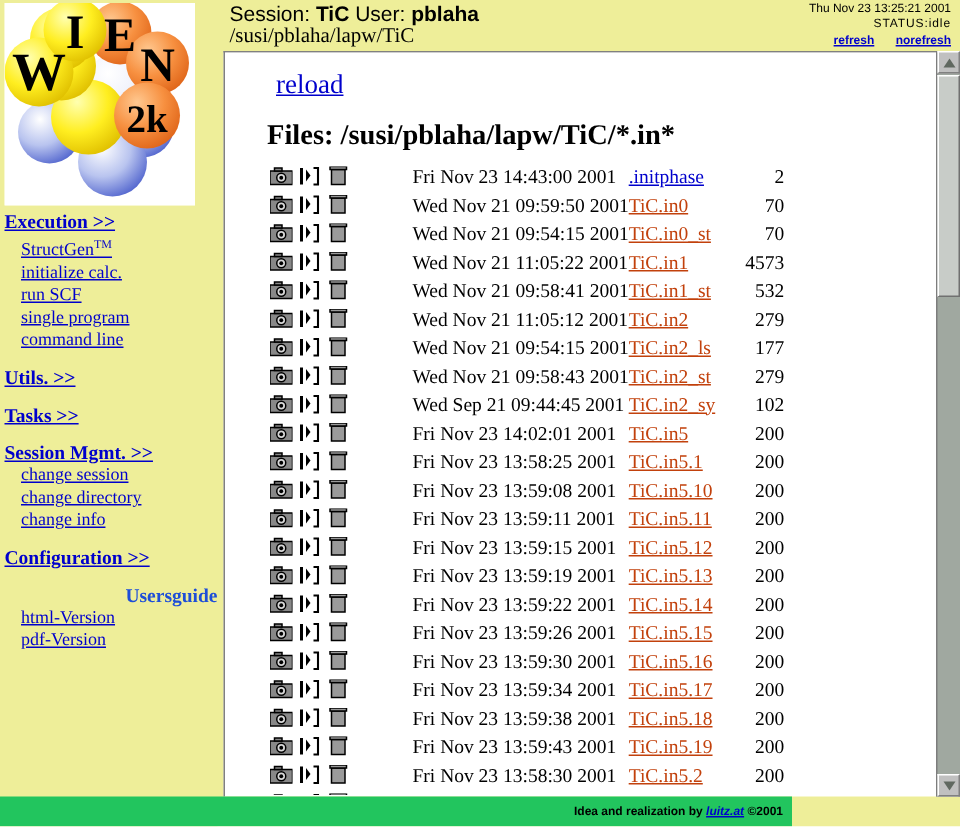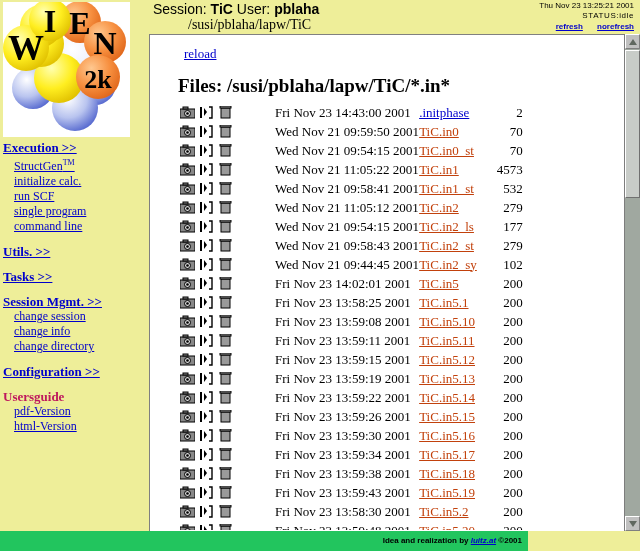--- a/index.html
+++ b/index.html
@@ -44,22 +44,23 @@
     font-family: "Liberation Serif", serif;
     font-size: 13px;
     font-weight: bold;
     color: #0000cc;
     text-decoration: underline;
     padding-left: 3px;
     line-height: 15px;
     white-space: nowrap;
   }
   .menu-head.plain {
-    color: #be185d;
+    color: #1d4ed8;
     text-decoration: none;
+    text-align: right;
   }
   .menu-item {
     display: block;
     font-family: "Liberation Serif", serif;
     font-size: 12px;
     color: #0000cc;
     text-decoration: underline;
     padding-left: 14px;
     line-height: 15px;
     white-space: nowrap;
@@ -82,21 +83,20 @@
     white-space: nowrap;
   }
   #session-line .b { font-weight: bold; }
   #path-line {
     position: absolute;
     left: 8px; top: 17px;
     font-family: "Liberation Serif", serif;
     font-size: 14px;
     color: #000000;
     white-space: nowrap;
-    margin-left: 35px;
   }
   #status-block {
     position: absolute;
     right: 6px; top: 1px;
     text-align: right;
     font-family: "Liberation Sans", sans-serif;
     font-size: 8px;
     color: #000000;
     line-height: 10px;
     white-space: nowrap;
@@ -128,21 +128,21 @@
     left: 0; top: 0;
     width: 474px;
     height: 495px;
     overflow: hidden;
     background: #ffffff;
   }
   #reload-link {
     display: inline-block;
     margin: 11px 0 0 34px;
     font-family: "Liberation Serif", serif;
-    font-size: 13px;
+    font-size: 18px;
     color: #0000cc;
     text-decoration: underline;
   }
   #files-title {
     margin: 13px 0 6px 28px;
     font-family: "Liberation Serif", serif;
     font-size: 19px;
     font-weight: bold;
     color: #000000;
     white-space: nowrap;
@@ -319,30 +319,30 @@
         </div>
         <div class="menu-group">
           <a class="menu-head" href="#">Utils. &gt;&gt;</a>
         </div>
         <div class="menu-group">
           <a class="menu-head" href="#">Tasks &gt;&gt;</a>
         </div>
         <div class="menu-group">
           <a class="menu-head" href="#">Session Mgmt. &gt;&gt;</a>
           <a class="menu-item" href="#"><span>change session</span></a>
+          <a class="menu-item" href="#"><span>change directory</span></a>
           <a class="menu-item" href="#"><span>change info</span></a>
-          <a class="menu-item" href="#"><span>change directory</span></a>
         </div>
         <div class="menu-group">
           <a class="menu-head" href="#">Configuration &gt;&gt;</a>
         </div>
         <div class="menu-group">
           <div class="menu-head plain">Usersguide</div>
+          <a class="menu-item" href="#"><span>html-Version</span></a>
           <a class="menu-item" href="#"><span>pdf-Version</span></a>
-          <a class="menu-item" href="#"><span>html-Version</span></a>
         </div>
       </div>
   </div>
 
   <div id="header">
     <div id="session-line"><span>Session:</span> <span class="b">TiC</span> <span>User:</span> <span class="b">pblaha</span></div>
     <div id="path-line">/susi/pblaha/lapw/TiC</div>
     <div id="status-block">
       <div>Thu Nov 23 13:25:21 2001</div>
       <div class="row2">STATUS:idle</div>
@@ -546,21 +546,21 @@
                     <rect x="1" y="1" width="2" height="11" fill="#000000"></rect>
                     <path d="M5 2 L8 6 L5 10 Z" fill="#000000"></path>
                     <path d="M10 1 L13 1 L13 12 L10 12" fill="none" stroke="#000000" stroke-width="1.4"></path>
                   </svg></span></td>
               <td class="ic"><span><svg width="15" height="13" viewBox="0 0 15 13" class="icon">
                     <rect x="3" y="2" width="9" height="10" fill="#9a9a9a" stroke="#000000" stroke-width="1"></rect>
                     <rect x="2" y="0" width="11" height="2" fill="#9a9a9a" stroke="#000000" stroke-width="1"></rect>
                     <rect x="6" y="-1" width="3" height="1" fill="#000000"></rect>
                   </svg></span></td>
               <td class="sp"></td>
-              <td class="dt">Wed Nov 21 09:44:45 2001</td>
+              <td class="dt">Wed Sep 21 09:44:45 2001</td>
               <td class="fn"><a href="#">TiC.in2_sy</a></td>
               <td class="sz">102</td>
             </tr>
             <tr>
               <td class="ic"><span><svg width="15" height="13" viewBox="0 0 15 13" class="icon">
                     <rect x="0" y="3" width="15" height="9" fill="#888888" stroke="#000000" stroke-width="1"></rect>
                     <rect x="3" y="1" width="5" height="2" fill="#888888" stroke="#000000" stroke-width="1"></rect>
                     <circle cx="7.5" cy="7.5" r="3" fill="#d8d8d8" stroke="#000000" stroke-width="1"></circle>
                     <circle cx="7.5" cy="7.5" r="1.3" fill="#000000"></circle>
                   </svg></span></td>

